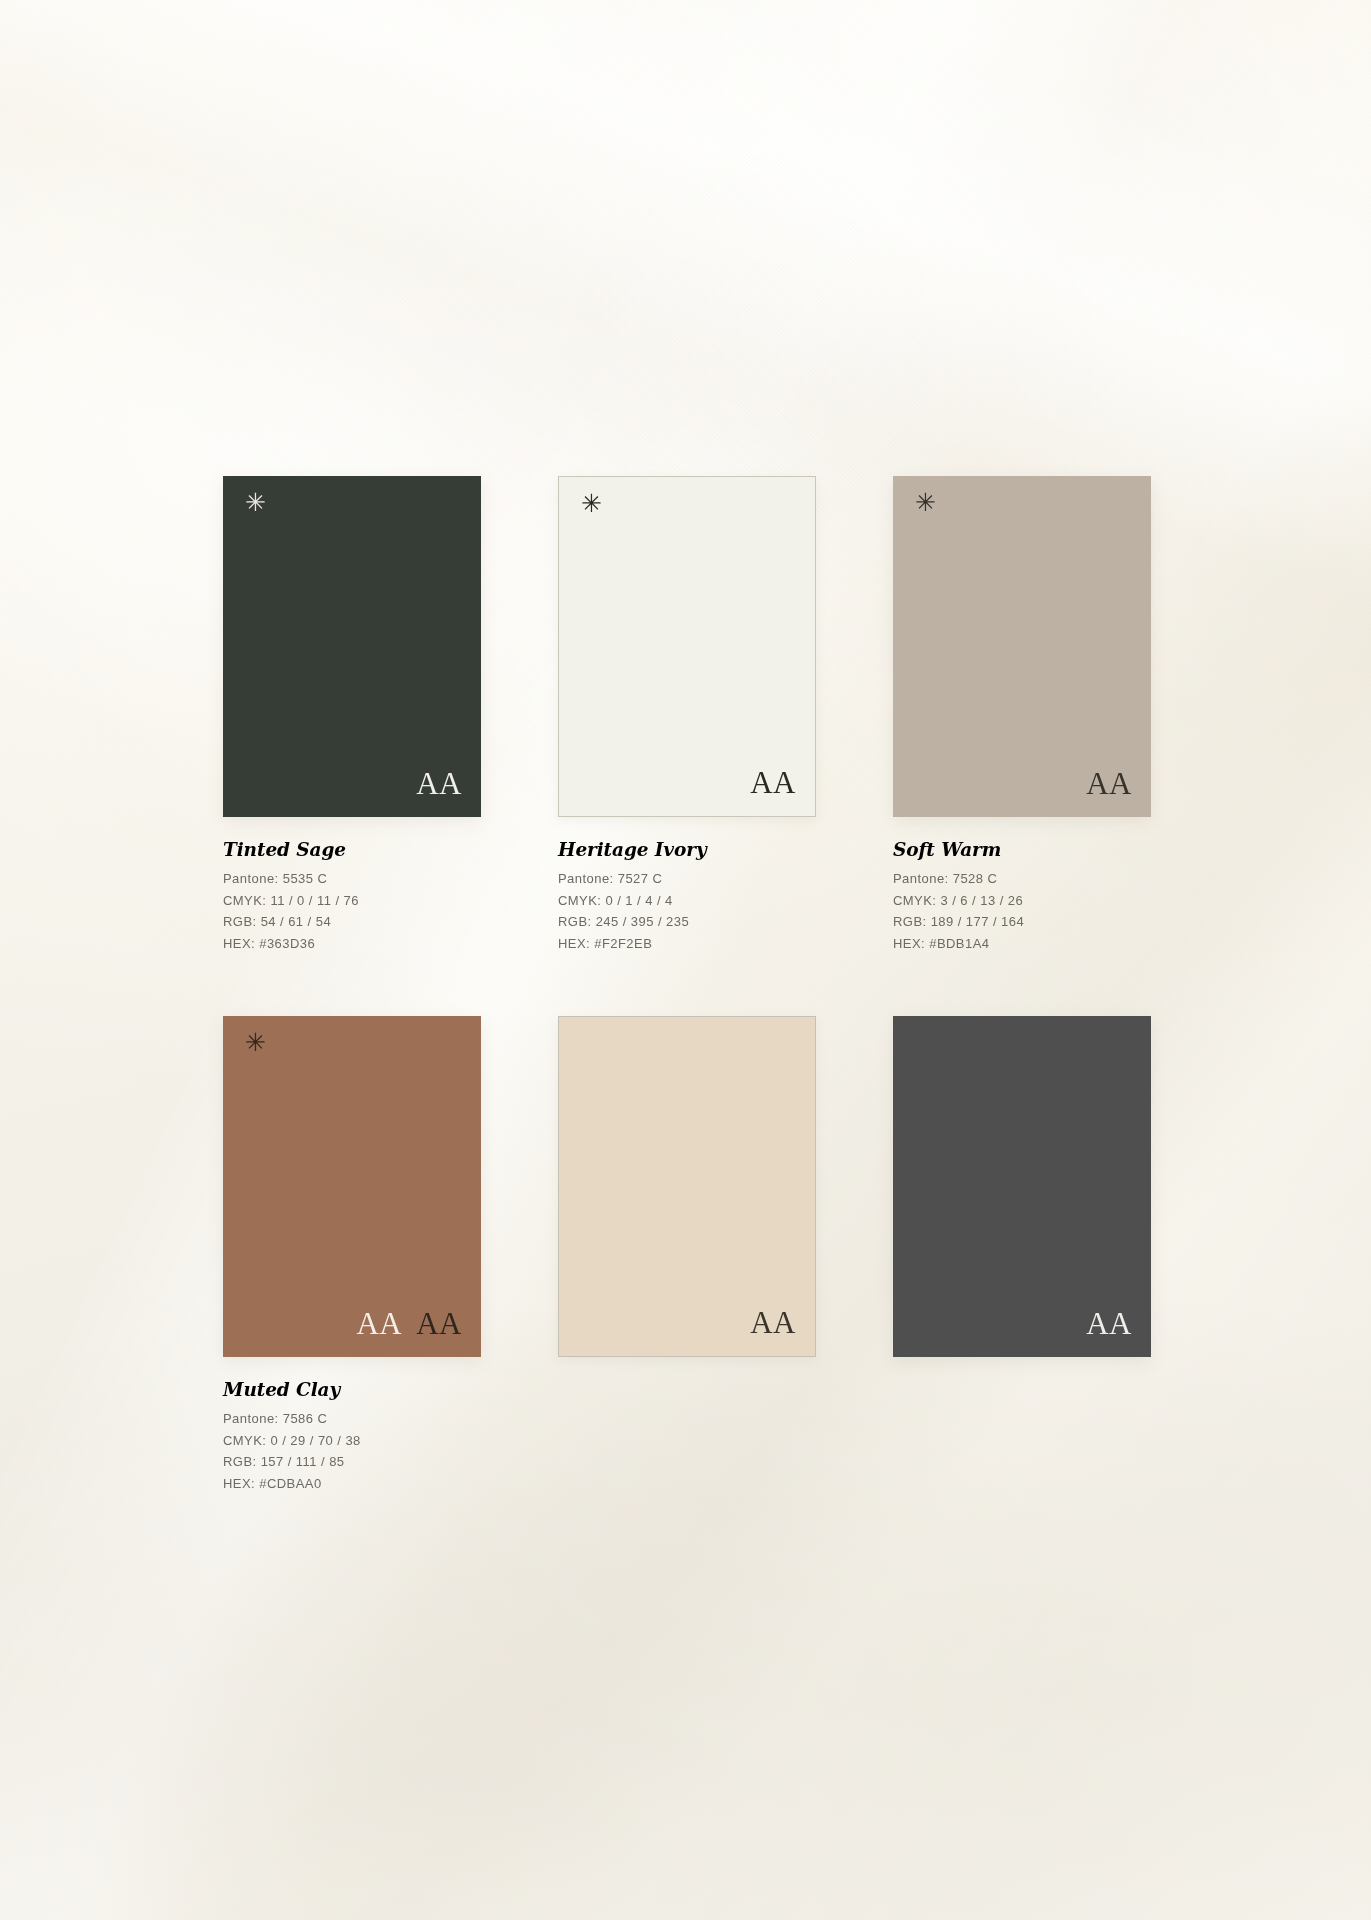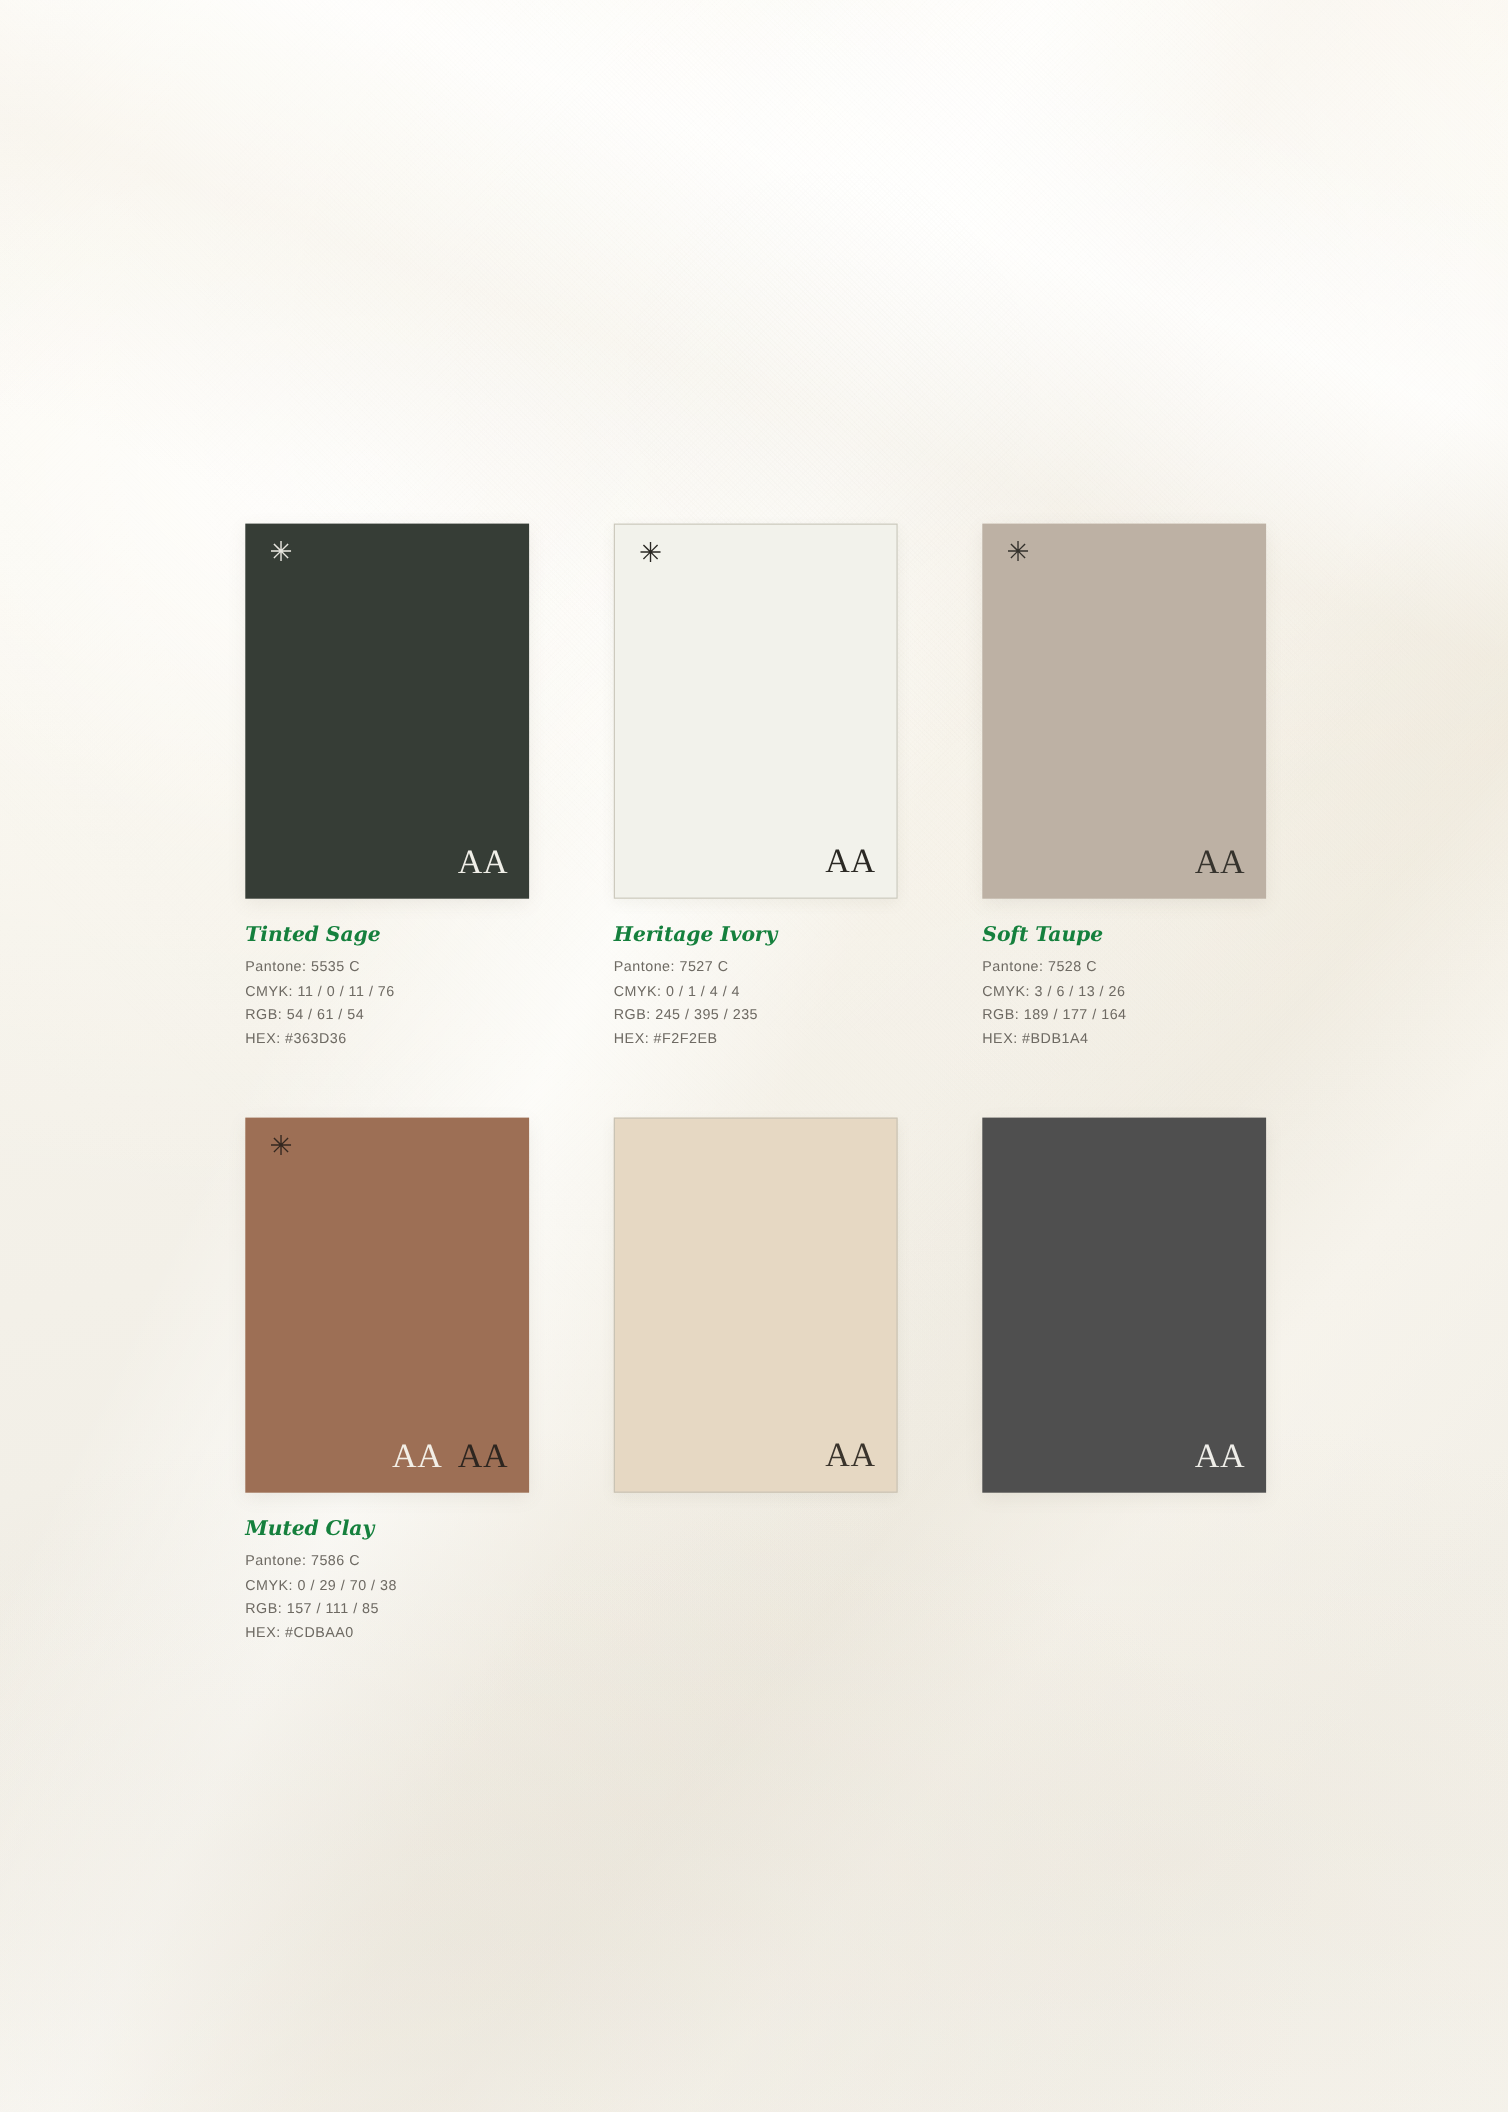--- a/index.html
+++ b/index.html
@@ -150,21 +150,21 @@
 
   .meta {
     margin-top: 23px;
   }
   .meta-name {
     font-family: "DejaVu Serif", serif;
     font-style: italic;
     font-weight: 700;
     font-size: 18.5px;
     line-height: 1.1;
-    color: #15803d;
+    color: #000000;
     letter-spacing: -0.1px;
     margin: 0 0 12px 0;
     white-space: nowrap;
   }
   .meta-line {
     font-family: "Liberation Sans", sans-serif;
     font-size: 13px;
     line-height: 1;
     letter-spacing: 0.45px;
     color: #6e6a63;
@@ -219,21 +219,21 @@
         </div>
       </div>
       <div class="swatch-card">
         <div class="chip" style="background: rgb(189, 177, 164);">
           <span class="chip-asterisk" style="color: rgb(51, 48, 43);">✳</span>
           <div class="chip-aa-row">
             <span class="chip-aa" style="color: rgb(54, 51, 45);">AA</span>
           </div>
         </div>
         <div class="meta">
-          <div class="meta-name">Soft Taupe</div>
+          <div class="meta-name">Soft Warm</div>
           <div class="meta-line">Pantone: 7528 C</div>
           <div class="meta-line">CMYK: 3 / 6 / 13 / 26</div>
           <div class="meta-line">RGB: 189 / 177 / 164</div>
           <div class="meta-line">HEX: #BDB1A4</div>
         </div>
       </div>
       <div class="swatch-card">
         <div class="chip" style="background: rgb(157, 111, 85);">
           <span class="chip-asterisk" style="color: rgb(51, 39, 31);">✳</span>
           <div class="chip-aa-row">

